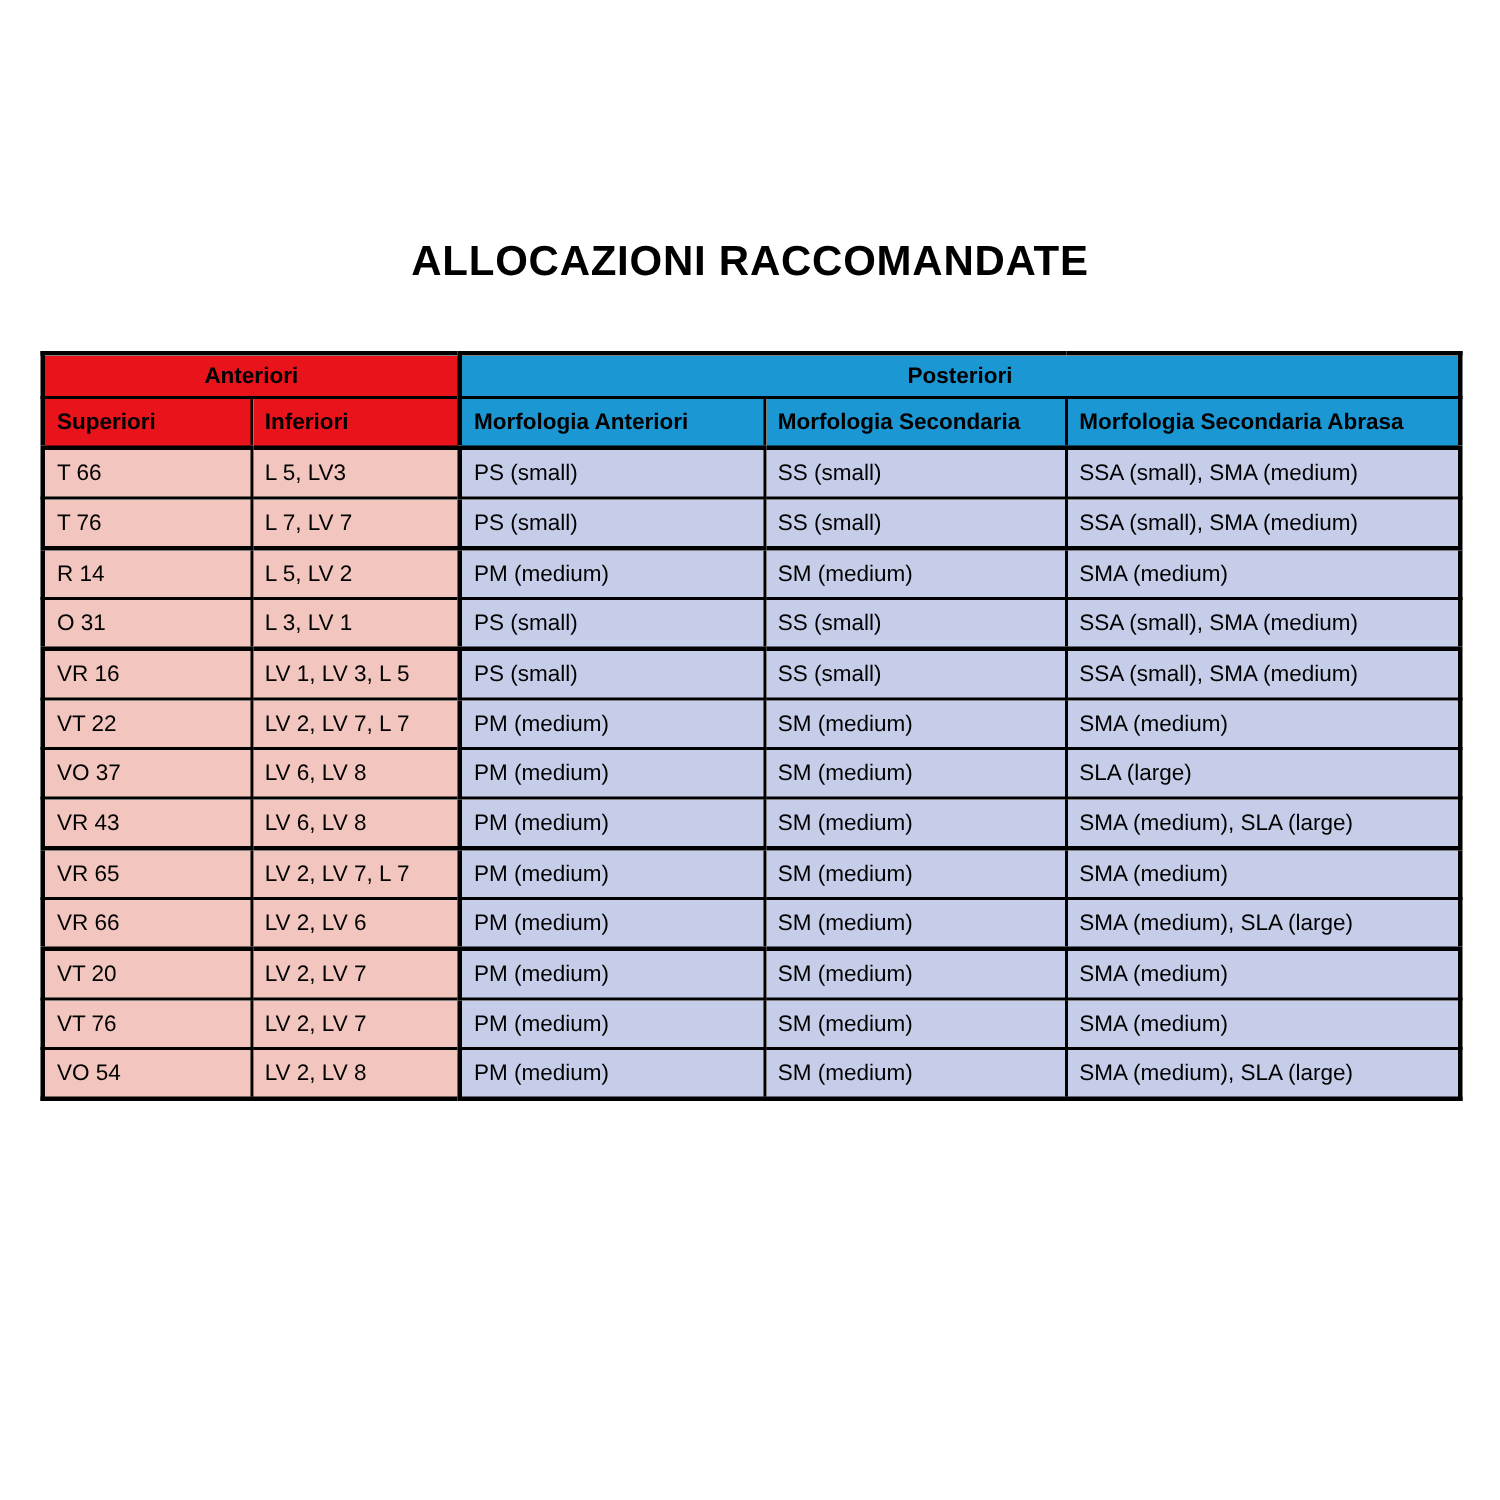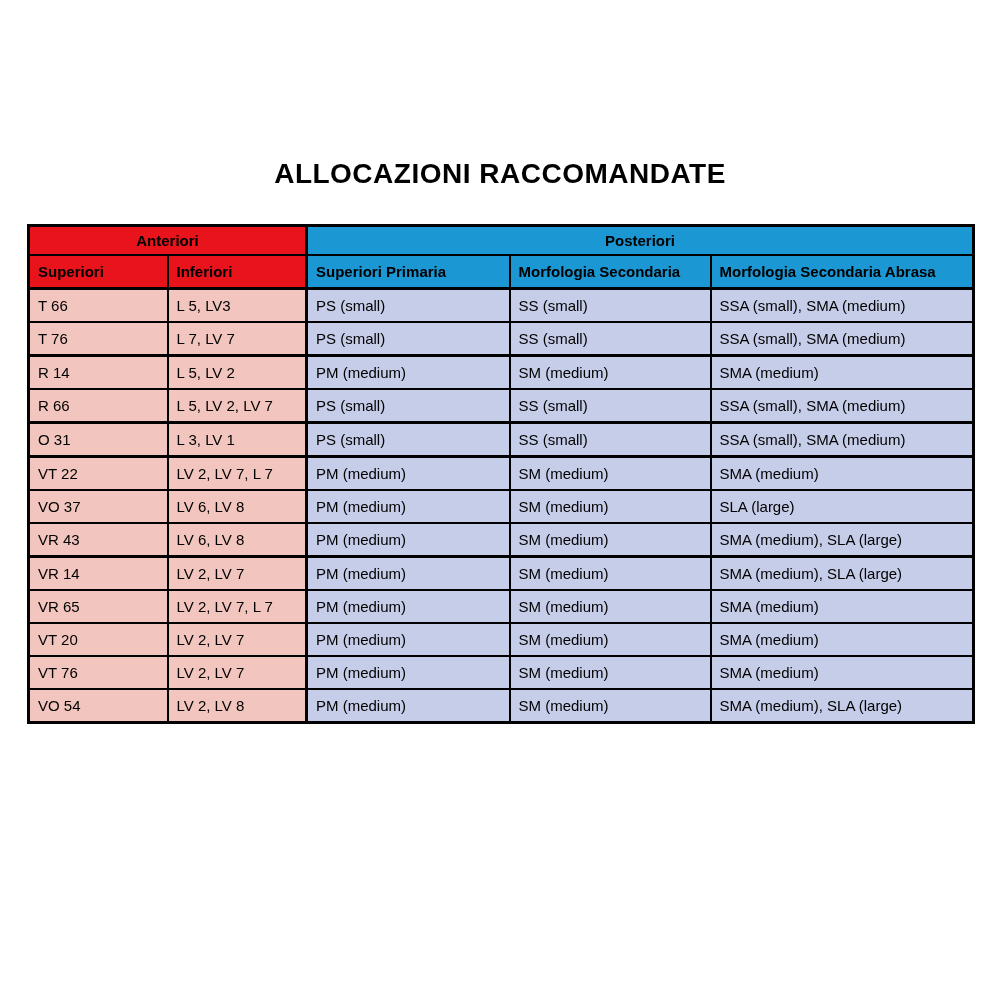--- a/index.html
+++ b/index.html
@@ -25,21 +25,21 @@
     width: 100%;
     text-align: center;
     font-size: 28px;
     font-weight: bold;
     letter-spacing: 0.5px;
     white-space: nowrap;
   }
   table.alloc-table {
     position: absolute;
     left: 27px;
-    top: 224px;
+    top: 234px;
     width: 945px;
     border-collapse: collapse;
     table-layout: fixed;
     border: 3px solid var(--border, #000);
   }
   col.c1, col.c2 { width: 139px; }
   col.c3 { width: 203px; }
   col.c4 { width: 201px; }
   col.c5 { width: 263px; }
 
@@ -93,21 +93,21 @@
         <col class="c5">
     </colgroup>
     <thead>
       <tr class="section-row">
         <th colspan="2" class="bg-red">Anteriori</th>
         <th colspan="3" class="bg-blue sep-left">Posteriori</th>
       </tr>
       <tr class="colhdr-row">
         <th class="bg-red">Superiori</th>
         <th class="bg-red">Inferiori</th>
-        <th class="bg-blue sep-left">Superiori Primaria</th>
+        <th class="bg-blue sep-left">Morfologia Anteriori</th>
         <th class="bg-blue">Morfologia Secondaria</th>
         <th class="bg-blue">Morfologia Secondaria Abrasa</th>
       </tr>
     </thead>
     <tbody>
         <tr>
     <td>T 66</td>
     <td>L 5, LV3</td>
     <td>PS (small)</td>
     <td>SS (small)</td>
@@ -121,34 +121,34 @@
     <td>SSA (small), SMA (medium)</td>
   </tr>
         <tr>
     <td>R 14</td>
     <td>L 5, LV 2</td>
     <td>PM (medium)</td>
     <td>SM (medium)</td>
     <td>SMA (medium)</td>
   </tr>
         <tr class="group-end">
-    <td>R 66</td>
-    <td>L 5, LV 2, LV 7</td>
-    <td>PS (small)</td>
-    <td>SS (small)</td>
-    <td>SSA (small), SMA (medium)</td>
-  </tr>
-        <tr class="group-end">
     <td>O 31</td>
     <td>L 3, LV 1</td>
     <td>PS (small)</td>
     <td>SS (small)</td>
     <td>SSA (small), SMA (medium)</td>
   </tr>
         <tr>
+    <td>VR 16</td>
+    <td>LV 1, LV 3, L 5</td>
+    <td>PS (small)</td>
+    <td>SS (small)</td>
+    <td>SSA (small), SMA (medium)</td>
+  </tr>
+        <tr>
     <td>VT 22</td>
     <td>LV 2, LV 7, L 7</td>
     <td>PM (medium)</td>
     <td>SM (medium)</td>
     <td>SMA (medium)</td>
   </tr>
         <tr>
     <td>VO 37</td>
     <td>LV 6, LV 8</td>
     <td>PM (medium)</td>
@@ -156,32 +156,32 @@
     <td>SLA (large)</td>
   </tr>
         <tr class="group-end">
     <td>VR 43</td>
     <td>LV 6, LV 8</td>
     <td>PM (medium)</td>
     <td>SM (medium)</td>
     <td>SMA (medium), SLA (large)</td>
   </tr>
         <tr>
-    <td>VR 14</td>
-    <td>LV 2, LV 7</td>
-    <td>PM (medium)</td>
-    <td>SM (medium)</td>
-    <td>SMA (medium), SLA (large)</td>
-  </tr>
-        <tr>
     <td>VR 65</td>
     <td>LV 2, LV 7, L 7</td>
     <td>PM (medium)</td>
     <td>SM (medium)</td>
     <td>SMA (medium)</td>
+  </tr>
+        <tr class="group-end">
+    <td>VR 66</td>
+    <td>LV 2, LV 6</td>
+    <td>PM (medium)</td>
+    <td>SM (medium)</td>
+    <td>SMA (medium), SLA (large)</td>
   </tr>
         <tr>
     <td>VT 20</td>
     <td>LV 2, LV 7</td>
     <td>PM (medium)</td>
     <td>SM (medium)</td>
     <td>SMA (medium)</td>
   </tr>
         <tr>
     <td>VT 76</td>

